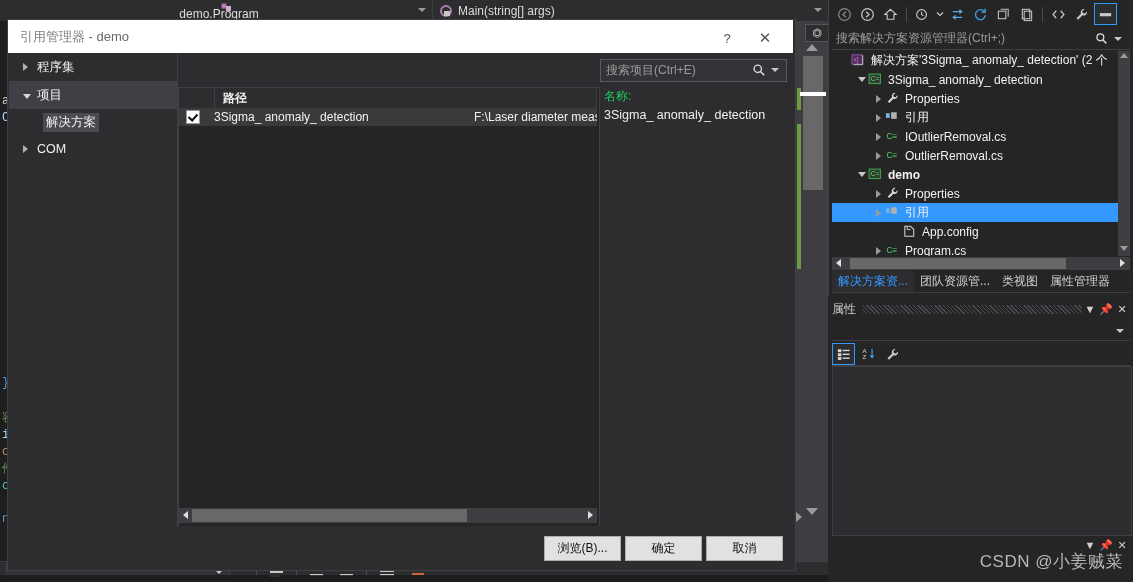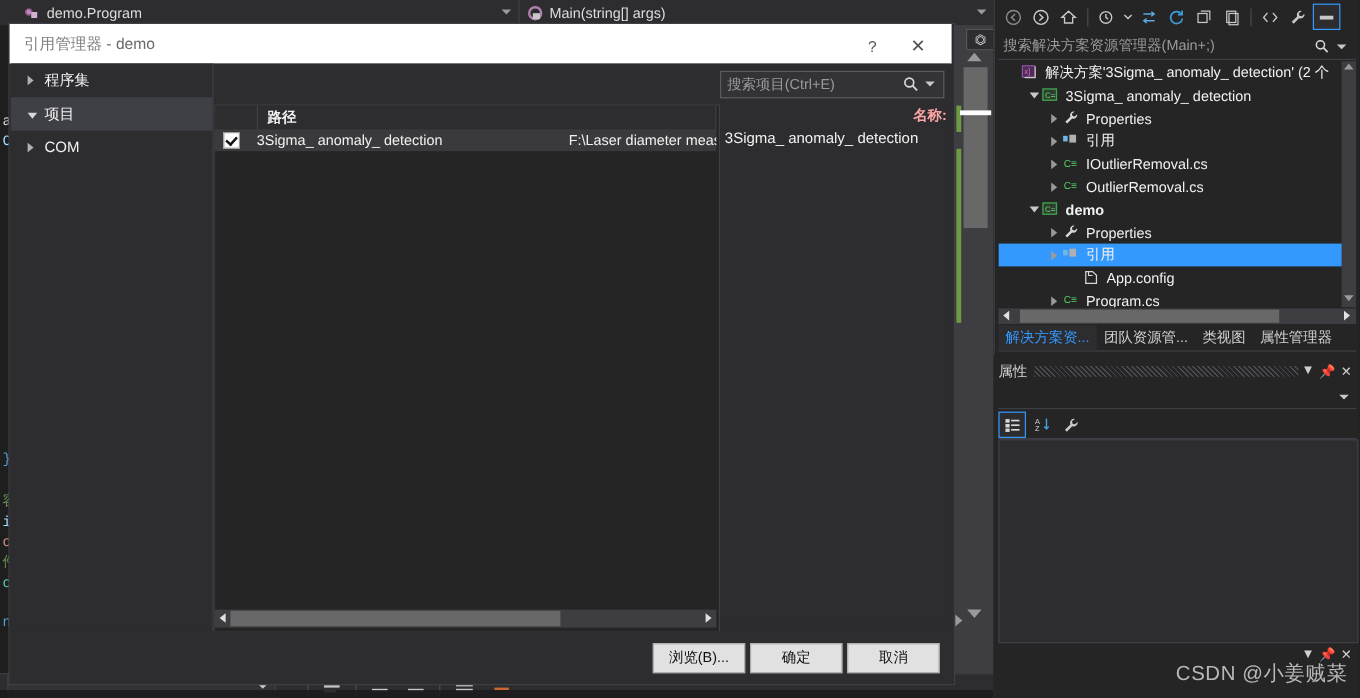--- a/index.html
+++ b/index.html
@@ -11,21 +11,21 @@
   }
   .abs{position:absolute;}
 
   
   #ide-background{left:0;top:0;width:1133px;height:582px;background:#1e1e1e;}
 
   
   #nav-bar{left:0;top:0;width:828px;height:21px;background:#2d2d30;border-bottom:1px solid #3f3f46;
            display:flex;align-items:center;}
   .nav-combo{height:21px;display:flex;align-items:center;position:relative;}
-  #nav-combo-left{width:432px;border-right:1px solid #3f3f46;}
+  #nav-combo-left{width:432px;border-right:1px solid #3f3f46;flex-direction:column;}
   #nav-combo-right{width:395px;}
   .nav-caret{position:absolute;right:6px;top:8px;width:0;height:0;
     border-left:4px solid transparent;border-right:4px solid transparent;border-top:4px solid #9a9a9a;}
   .nav-label{margin-left:6px;color:#dcdcdc;font-size:12px;white-space:nowrap;}
   .vs-icon-class{width:13px;height:13px;margin-left:20px;position:relative;display:inline-block;}
   .vs-icon-class .c1{position:absolute;left:1px;top:3px;width:6px;height:6px;border-radius:50%;
      background:#c586c0;box-shadow:0 0 0 1px #7a4d78 inset;}
   .vs-icon-class .c2{position:absolute;left:6px;top:6px;width:5px;height:5px;background:#d0b1ce;}
   .vs-icon-method{width:13px;height:13px;margin-left:6px;position:relative;display:inline-block;}
   .vs-icon-method .m1{position:absolute;left:1px;top:1px;width:8px;height:8px;border-radius:50%;
@@ -176,21 +176,21 @@
   #row-path{flex:1;font-size:12px;color:#f1f1f1;padding-left:8px;overflow:hidden;white-space:nowrap;}
   #list-hscroll{left:179px;top:508px;width:418px;height:15px;background:#3e3e42;}
   #list-hthumb{left:192px;top:509px;width:275px;height:13px;background:#686868;}
   #lh-left{left:183px;top:511px;width:0;height:0;border-top:4px solid transparent;
      border-bottom:4px solid transparent;border-right:5px solid #e0e0e0;}
   #lh-right{left:588px;top:511px;width:0;height:0;border-top:4px solid transparent;
      border-bottom:4px solid transparent;border-left:5px solid #e0e0e0;}
 
   
   #detail-pane{left:604px;top:88px;width:185px;height:430px;background:#2d2d30;}
-  #detail-label{font-size:12px;font-weight:bold;color:#fca5a5;text-align:right;}
+  #detail-label{font-size:12px;font-weight:normal;color:#22c55e;}
   #detail-value{font-size:12.5px;color:#f1f1f1;margin-top:3px;}
 
   
   #dlg-footer{left:9px;top:526px;width:783px;height:41px;background:#2d2d30;}
   .dlg-btn{position:absolute;top:536px;height:23px;background:#e1e1e1;border:1px solid #adadad;
      color:#111;font-size:12px;display:flex;align-items:center;justify-content:center;}
   #btn-browse{left:544px;width:75px;}
   #btn-ok{left:625px;width:75px;}
   #btn-cancel{left:706px;width:75px;}
 </style>
@@ -341,21 +341,21 @@
       </svg>
   </div>
   <div class="se-tb tb-selected">
     <svg width="15" height="11" viewBox="0 0 16 11">
         <rect x="2" y="4" width="12" height="3.4" fill="#c8c8c8"></rect>
       </svg>
   </div>
 </div>
 
 <div class="abs" id="se-search">
-  <span id="se-search-text">搜索解决方案资源管理器(Main+;)</span>
+  <span id="se-search-text">搜索解决方案资源管理器(Ctrl+;)</span>
   <span id="se-search-icon">
     <svg width="13" height="13" viewBox="0 0 16 16">
         <circle cx="6.6" cy="6.6" r="4.2" fill="none" stroke="#d8d8d8" stroke-width="1.6"></circle>
         <path d="M9.8 9.8 L14 14" stroke="#d8d8d8" stroke-width="1.8"></path>
       </svg>
   </span>
   <span id="se-search-caret"></span>
 </div>
 
 <div class="abs" id="se-tree">
@@ -533,20 +533,23 @@
 <div class="abs" id="dlg-body"></div>
 <div class="abs" id="cat-tree">
     <div class="cat-row">
       <span class="cat-arrow"><i class="a-r" style="display: inline-block;"></i></span>
       <span>程序集</span>
     </div>
     <div class="cat-row sel">
       <span class="cat-arrow"><i class="a-d" style="display: inline-block;"></i></span>
       <span>项目</span>
     </div>
+    <div class="cat-sub">
+      <span>解决方案</span>
+    </div>
     <div class="cat-row">
       <span class="cat-arrow"><i class="a-r" style="display: inline-block;"></i></span>
       <span>COM</span>
     </div>
   </div>
 
 <div class="abs" id="dlg-search">
   <span id="dlg-search-text">搜索项目(Ctrl+E)</span>
   <span id="dlg-search-icon">
     <svg width="14" height="14" viewBox="0 0 16 16">

